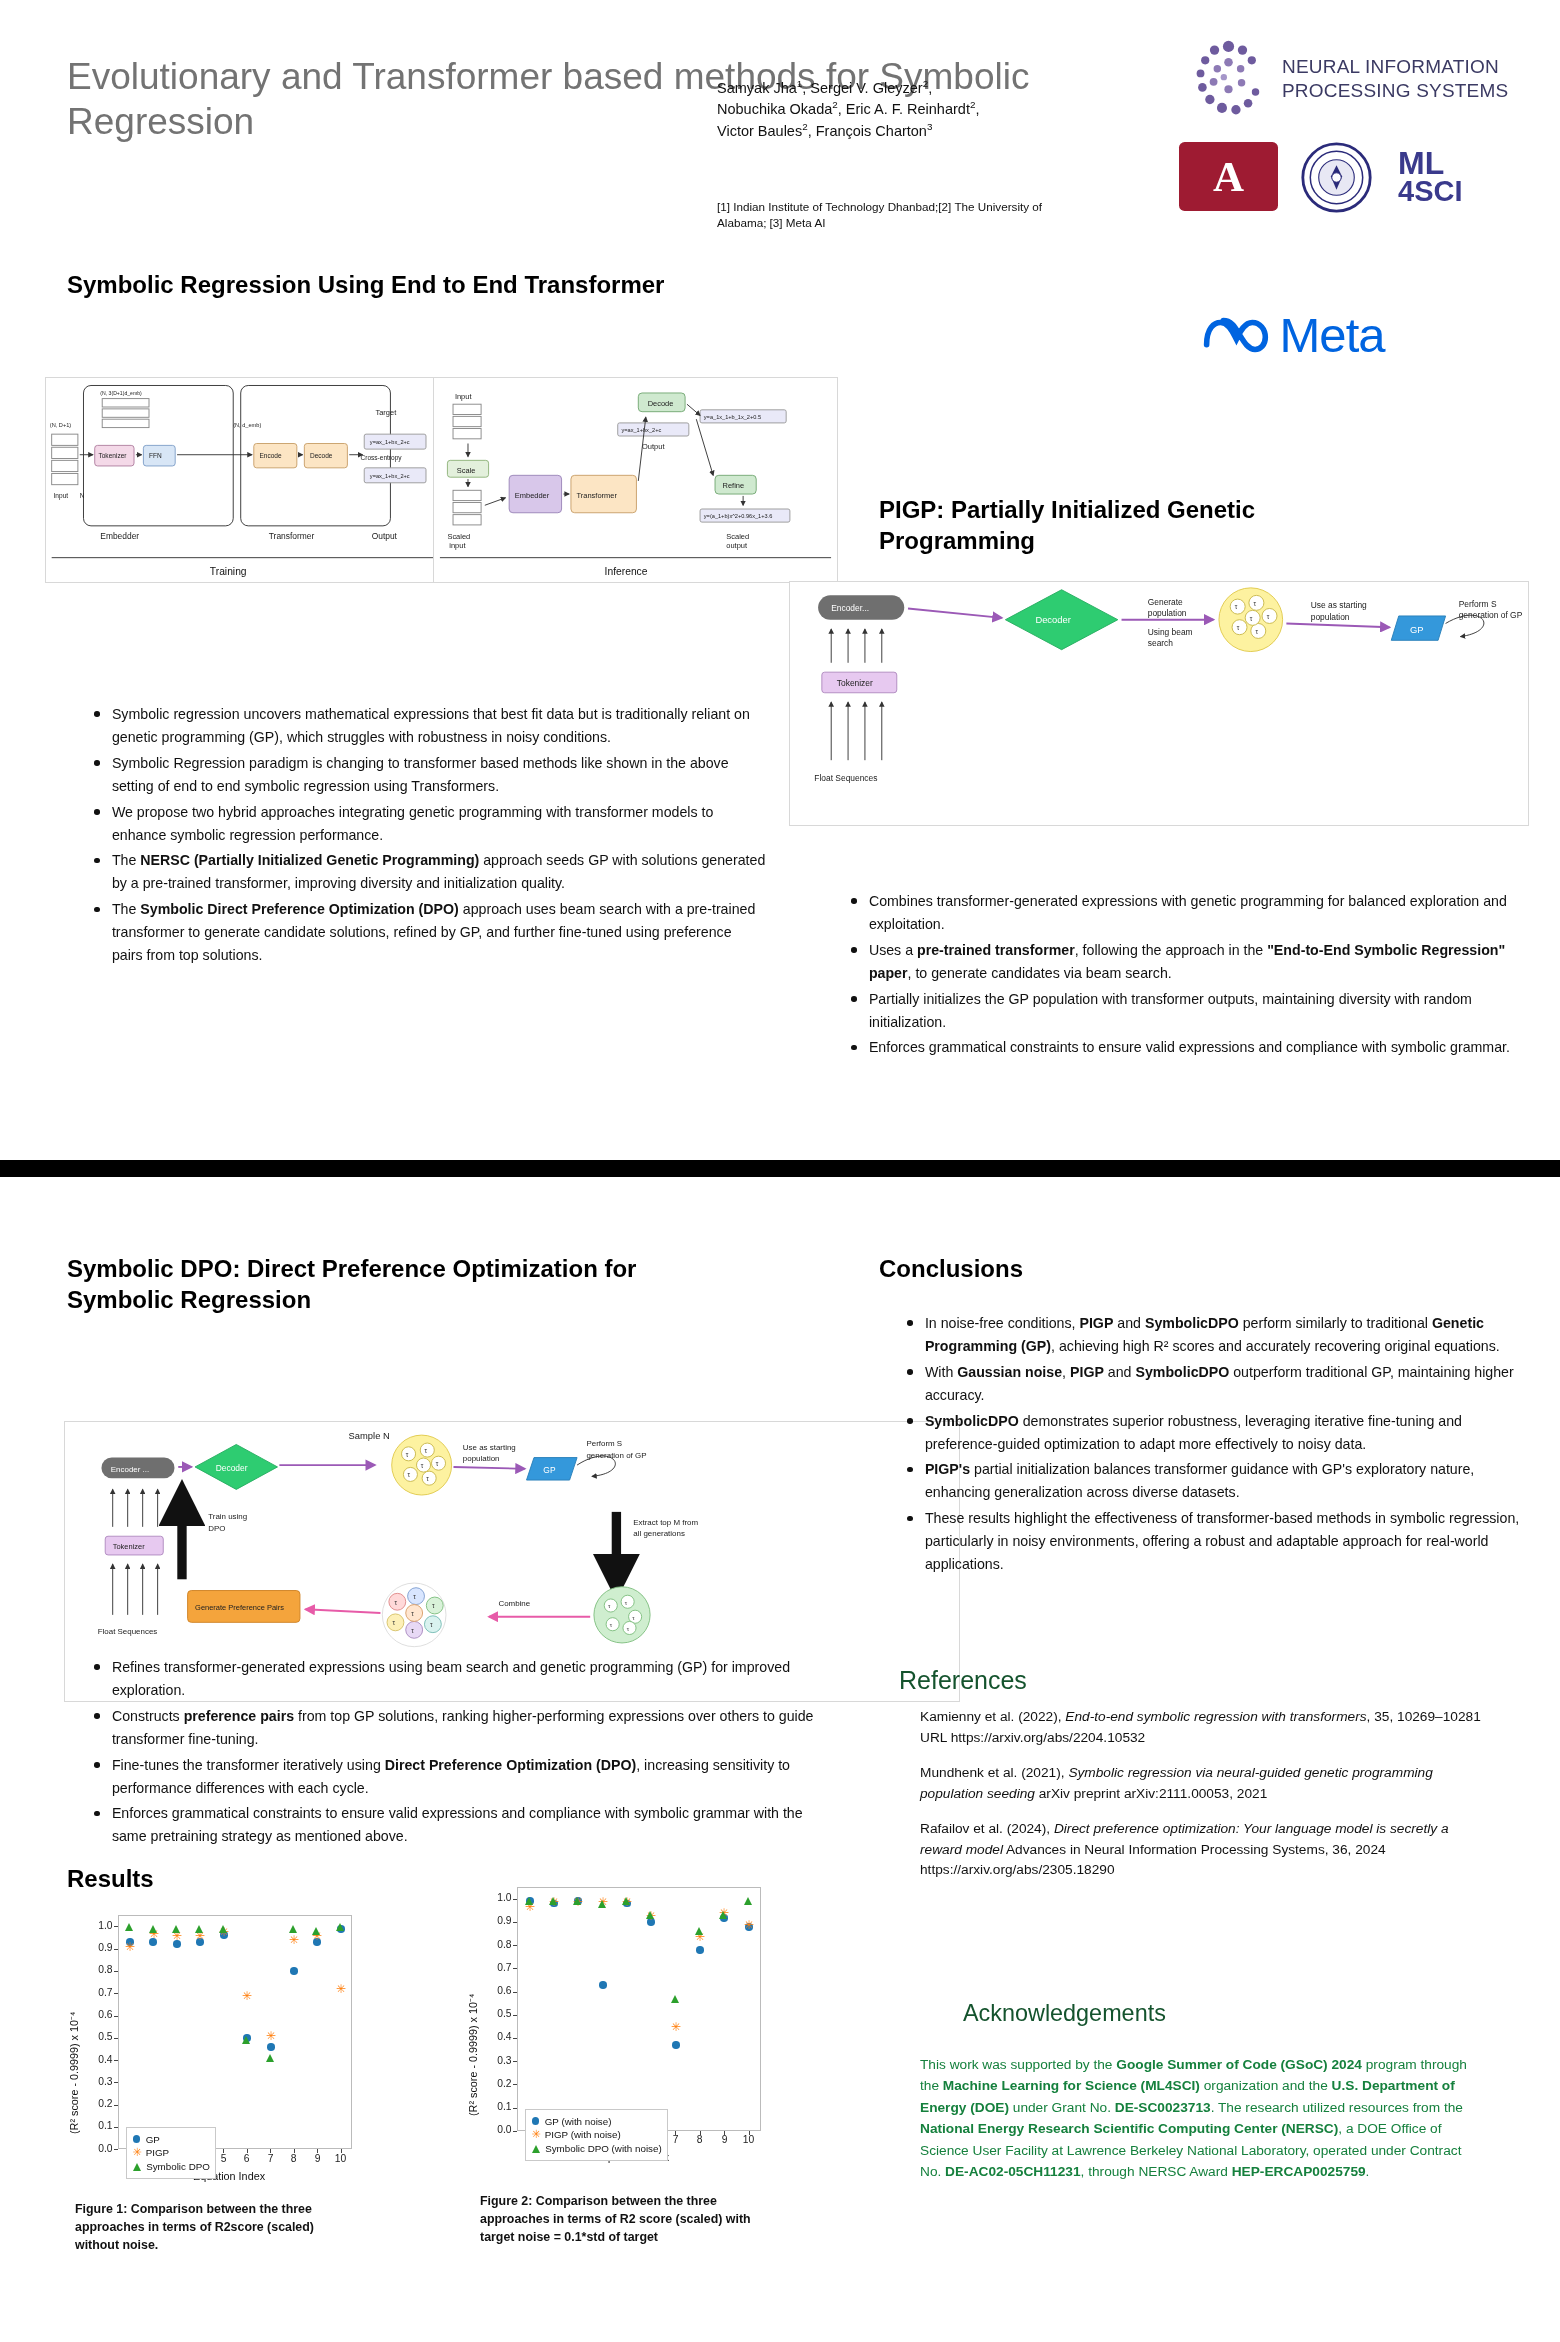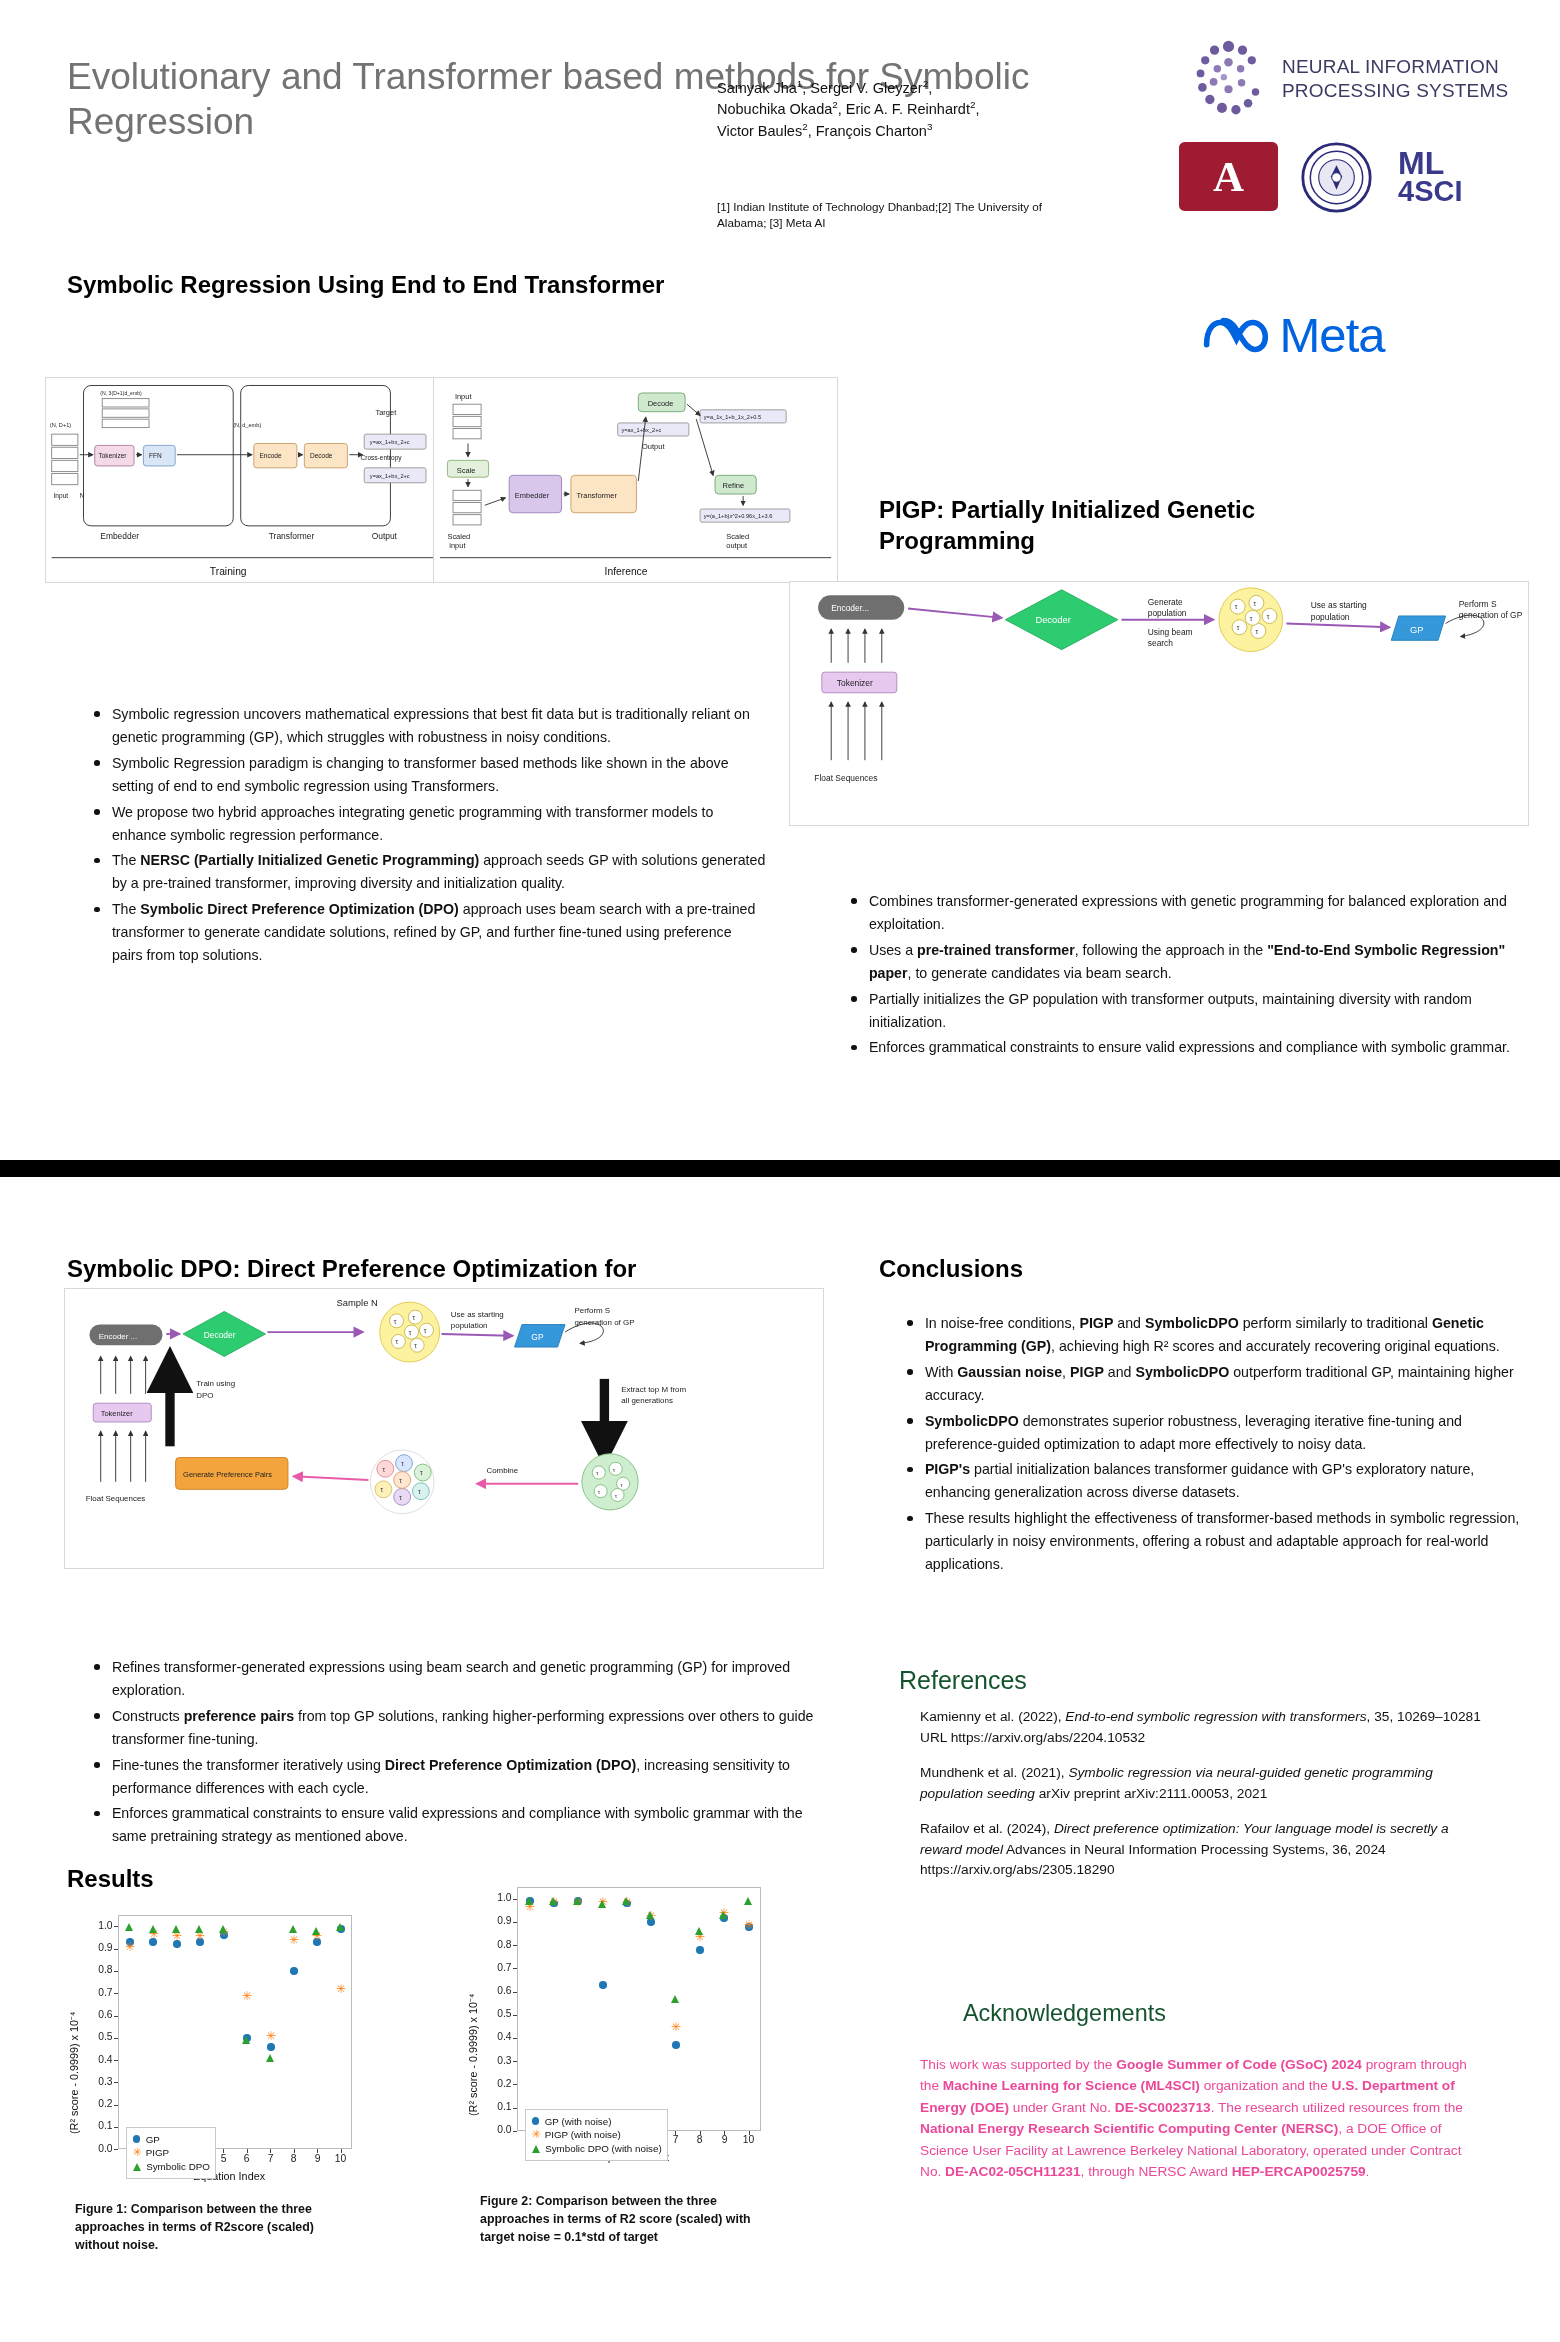--- a/index.html
+++ b/index.html
@@ -79,21 +79,21 @@
   .figcap{position:absolute;font-size:12.4px;line-height:1.46;font-weight:700;color:#111;}
 
   
   .divider{position:absolute;left:0;top:1160px;width:1561px;height:17px;background:#000;}
 
   
   .refs{position:absolute;font-size:13.7px;line-height:1.5;color:#111;}
   .refs p{margin:0 0 15px 0;}
   .refs i{font-style:italic;}
 
-  .ack{position:absolute;font-size:13.7px;line-height:1.56;color:#ec4899;}
+  .ack{position:absolute;font-size:13.7px;line-height:1.56;color:#15803d;}
 
   
   .chart-wrap{position:absolute;}
   .chart-plot{position:absolute;border:0.9px solid #bbb;background:#fff;box-sizing:border-box;}
   .ytick{position:absolute;font-size:10.3px;color:#222;text-align:right;width:32px;}
   .xtick{position:absolute;font-size:10.3px;color:#222;text-align:center;width:15px;}
   .axlabel{position:absolute;font-size:10.8px;color:#111;}
   .ylabel{position:absolute;font-size:10.8px;color:#111;transform:rotate(-90deg);transform-origin:left top;white-space:nowrap;}
   .legendbox{position:absolute;border:0.9px solid #c9c9c9;background:#fff;font-size:9.8px;padding:3.7px 5.6px;margin-top:36px;}
   .legendrow{display:flex;align-items:center;gap:5.6px;margin:1.9px 0;}
@@ -371,21 +371,21 @@
       <li>Combines transformer-generated expressions with genetic programming for balanced exploration and exploitation.</li>
       <li>Uses a <b>pre-trained transformer</b>, following the approach in the <b>"End-to-End Symbolic Regression" paper</b>, to generate candidates via beam search.</li>
       <li>Partially initializes the GP population with transformer outputs, maintaining diversity with random initialization.</li>
       <li>Enforces grammatical constraints to ensure valid expressions and compliance with symbolic grammar.</li>
     </ul>
 
   <div class="divider"></div>
 
   <h2 class="sec" style="left:67px;top:1254px;width:581px;">Symbolic DPO: Direct Preference Optimization for Symbolic Regression</h2>
 
-  <div class="figbox" style="left:64px;top:1288px;width:760px;height:281px;">
+  <div class="figbox" style="left:64px;top:1421px;width:896px;height:281px;padding-left:12px;">
     <svg width="738" height="279" viewBox="0 0 788 298">
       <text x="290" y="18" font-size="10" fill="#222">Sample N</text>
       <rect x="26" y="38" width="78" height="22" rx="11" fill="#6f6f6f"></rect>
       <text x="36" y="53" font-size="8.5" fill="#fff">Encoder ...</text>
       <rect x="30" y="122" width="62" height="20" rx="3" fill="#e7c9f0" stroke="#b08ac0"></rect>
       <text x="38" y="136" font-size="8" fill="#222">Tokenizer</text>
       <g stroke="#333" fill="none" marker-end="url(#ah4)">
         <path d="M38 112 L38 72"></path>
           <path d="M54 112 L54 72"></path>
           <path d="M70 112 L70 72"></path>

